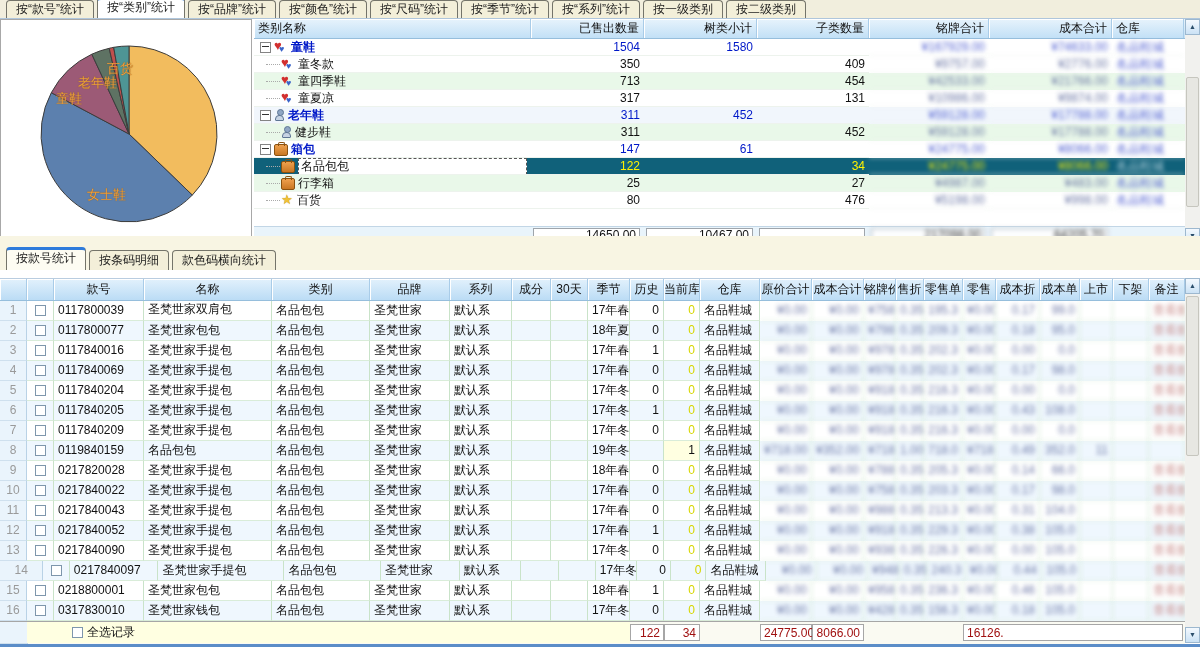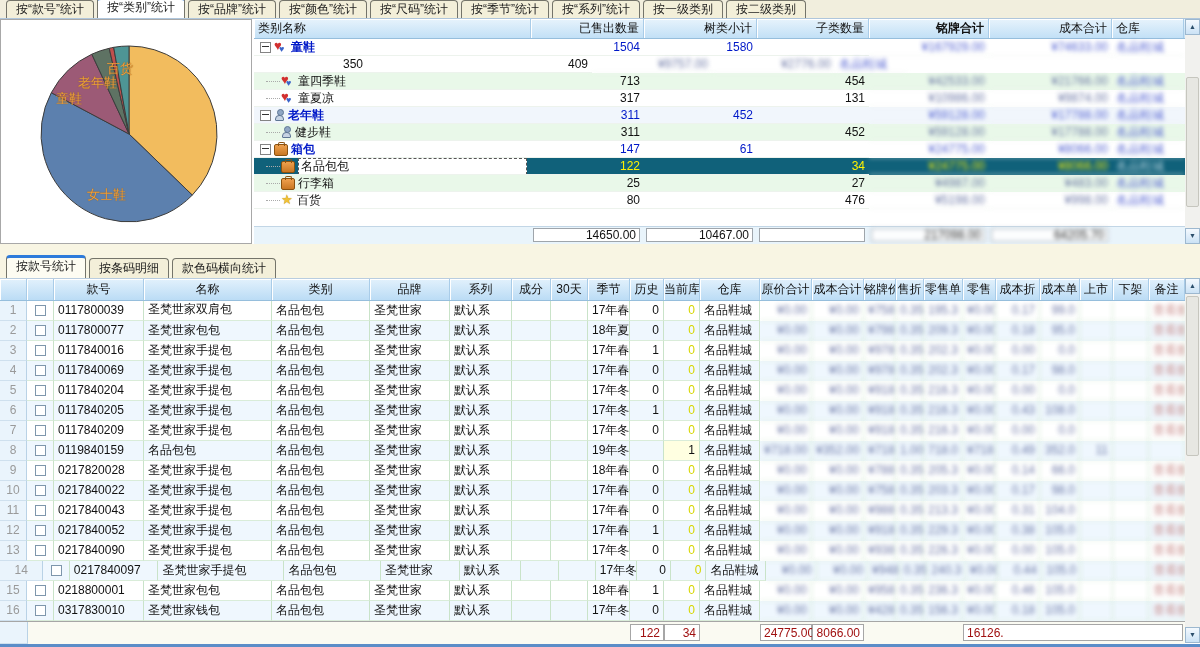--- a/index.html
+++ b/index.html
@@ -3,21 +3,21 @@
 <meta charset="utf-8">
 <style>
   html,body{margin:0;padding:0;background:#e8e8e8;}
   #app{position:relative;width:1200px;height:647px;background:#fff;overflow:hidden;
        font-family:"Liberation Sans","DejaVu Sans",sans-serif;font-size:12px;color:#111;}
 
   
   .tabstrip{position:absolute;left:0;width:1200px;display:flex;align-items:flex-end;
             padding-left:6px;box-sizing:border-box;background:#F1EEDD;border-bottom:1px solid #AFC6DC;}
   #top-tabs{top:0;height:19px;}
-  #bottom-tabs{top:244px;height:34px;background:#F8F5E3;border-bottom:none;}
+  #bottom-tabs{top:236px;height:34px;background:#F8F5E3;border-bottom:none;}
   .tab{position:relative;height:17px;line-height:16px;padding:0 9px;margin-right:3px;
        background:#F3EFD9;border:1px solid #74746A;border-bottom:none;border-radius:4px 4px 0 0;
        white-space:nowrap;cursor:default;color:#1a1a1a;}
   .tab.active{background:#FFFFFF;border-top:3px solid #2E7BDB;height:18px;line-height:15px;}
   #bottom-tabs .tab{height:19px;line-height:18px;}
   #bottom-tabs .tab.active{background:#FDFCF2;border-top:3px solid #2E7BDB;height:20px;line-height:16px;}
 
   
   #pie-panel{position:absolute;left:0;top:19px;width:252px;height:225px;background:#fff;
              border:1px solid #A8A8A8;box-sizing:border-box;}
@@ -128,39 +128,44 @@
         <path d="M128,114 L112.7,27.3 A88,88 0 0 1 128.0,26.0 Z" fill="#4E9595" stroke="#3c3c3c" stroke-width="1"></path>
       </svg>
   <span class="pie-label" style="left: 86px; top: 166px;">女士鞋</span><span class="pie-label" style="left: 55px; top: 70px;">童鞋</span><span class="pie-label" style="left: 77px; top: 54px;">老年鞋</span><span class="pie-label" style="left: 106px; top: 40px;">百货</span></div>
 
   <div id="tree-panel">
     <div id="tree-header" class="thead">
         <div class="hc" style="width: 277px;">类别名称</div>
         <div class="hc num" style="width: 113px;">已售出数量</div>
         <div class="hc num" style="width: 113px;">树类小计</div>
         <div class="hc num" style="width: 112px;">子类数量</div>
-        <div class="hc num" style="width: 120px; font-weight: bold;">铭牌合计</div>
+        <div class="hc num" style="width: 120px;">铭牌合计</div>
         <div class="hc num" style="width: 123px;">成本合计</div>
         <div class="hc" style="width: 72px;">仓库</div>
       </div>
     <div id="tree-body">
         <div class="trow">
           <div class="tc namecell" style="width: 277px;">
             <span class="expand"></span>
             <span class="ic ic-heart"></span>
             <span class="pblue" style="font-weight: bold;">童鞋</span>
           </div>
           <div class="tc num pblue" style="width: 113px;">1504</div>
           <div class="tc num pblue" style="width: 113px;">1580</div>
           <div class="tc num " style="width: 112px;"></div>
           <div class="tc num bl money-blue" style="width: 120px;">¥167929.00</div>
           <div class="tc num bl money-blue" style="width: 123px;">¥74633.00</div>
           <div class="tc bl store-blue" style="width: 72px;">名品鞋城</div>
         </div>
         <div class="trow">
+          <div class="tc namecell" style="width: 277px;">
+            <span class="guide"></span>
+            <span class="ic ic-heart"></span>
+            <span>童冬款</span>
+          </div>
           <div class="tc num " style="width: 113px;">350</div>
           <div class="tc num pblue" style="width: 113px;"></div>
           <div class="tc num " style="width: 112px;">409</div>
           <div class="tc num bl money-gray" style="width: 120px;">¥9757.00</div>
           <div class="tc num bl money-gray" style="width: 123px;">¥2776.00</div>
           <div class="tc bl store-blue" style="width: 72px;">名品鞋城</div>
         </div>
         <div class="trow bg-green">
           <div class="tc namecell" style="width: 277px;">
             <span class="guide"></span>
@@ -725,20 +730,24 @@
         <div class="gc r bl money-gray" style="width: 44px;">0.18</div>
         <div class="gc r bl money-gray" style="width: 40px;">105.0</div>
         <div class="gc r bl money-gray" style="width: 33px;"></div>
         <div class="gc r bl money-gray" style="width: 36px;"></div>
         <div class="gc r bl notepink" style="width: 36px;">查看图</div>
       </div>
     </div>
 
   <div id="grid-footer">
     <div class="gc rn" style="position:absolute;left:0;top:0;width:27px;height:21px;"></div>
+    <div id="gf-yellow">
+      <span class="cb"></span>
+      <span>全选记录</span>
+    </div>
     <div class="gfbox" style="left:630px;width:34px;">122</div>
     <div class="gfbox" style="left:664px;width:36px;">34</div>
     <div class="gfbox" style="left:760px;width:52px;">24775.00</div>
     <div class="gfbox" style="left:812px;width:52px;">8066.00</div>
     <div class="gfbox" style="left:963px;width:220px;text-align:left;">16126.</div>
   </div>
 
   <div class="sb" id="grid-sb" style="left:1185px;top:278px;height:365px;">
     <div class="sb-btn" style="top:0;">▲</div>
     <div class="sb-thumb" style="top:18px;height:160px;"></div>

